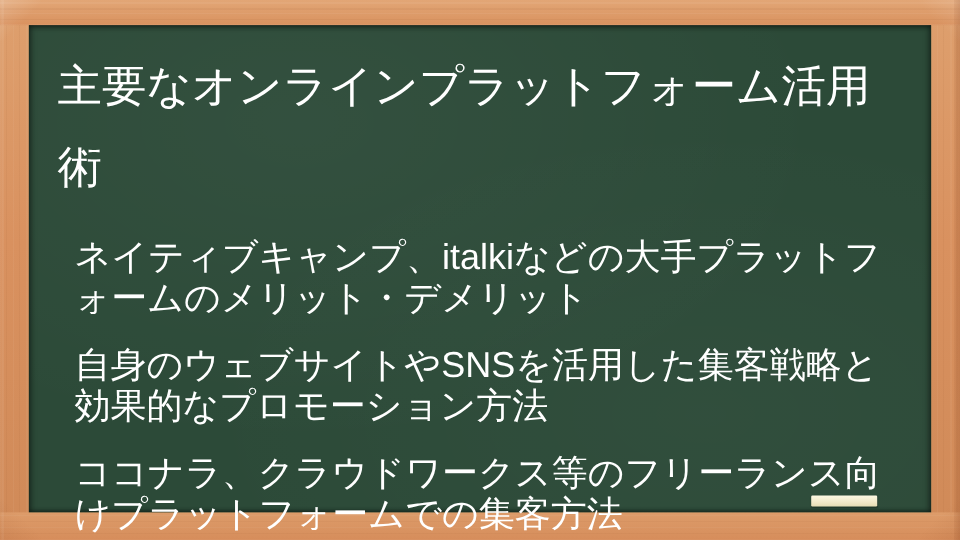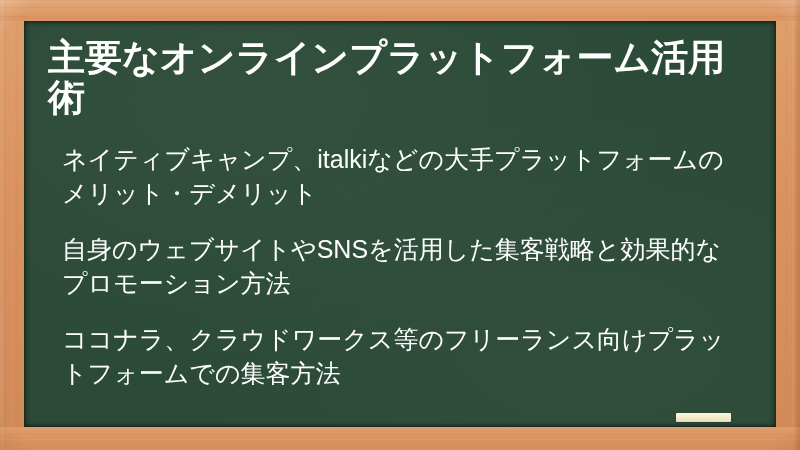--- a/index.html
+++ b/index.html
@@ -111,35 +111,35 @@
       inset 3px 0 4px rgba(0,0,0,0.22),
       inset -3px 0 4px rgba(0,0,0,0.22);
     box-sizing: border-box;
     padding: 10px 22px 10px 14px;
   }
 
   
   .title {
     color: #ffffff;
     font-size: 37px;
-    line-height: 40px;
-    font-weight: 700;
+    line-height: 68px;
+    font-weight: 400;
     letter-spacing: 0px;
     margin: 7px 0 0 0;
     padding: 0 14px 0 10px;
     white-space: pre-wrap;
   }
   .bullets {
     list-style: none;
     margin: 24px 0 0 0;
     padding: 0 10px 0 24px;
   }
   .bullet {
     color: #ffffff;
-    font-size: 25px;
+    font-size: 30px;
     line-height: 34px;
     font-weight: 400;
     margin: 0 0 22px 0;
     white-space: pre-wrap;
   }
   .bullet:last-child { margin-bottom: 0; }
 
   
   .chalk {
     position: absolute;

